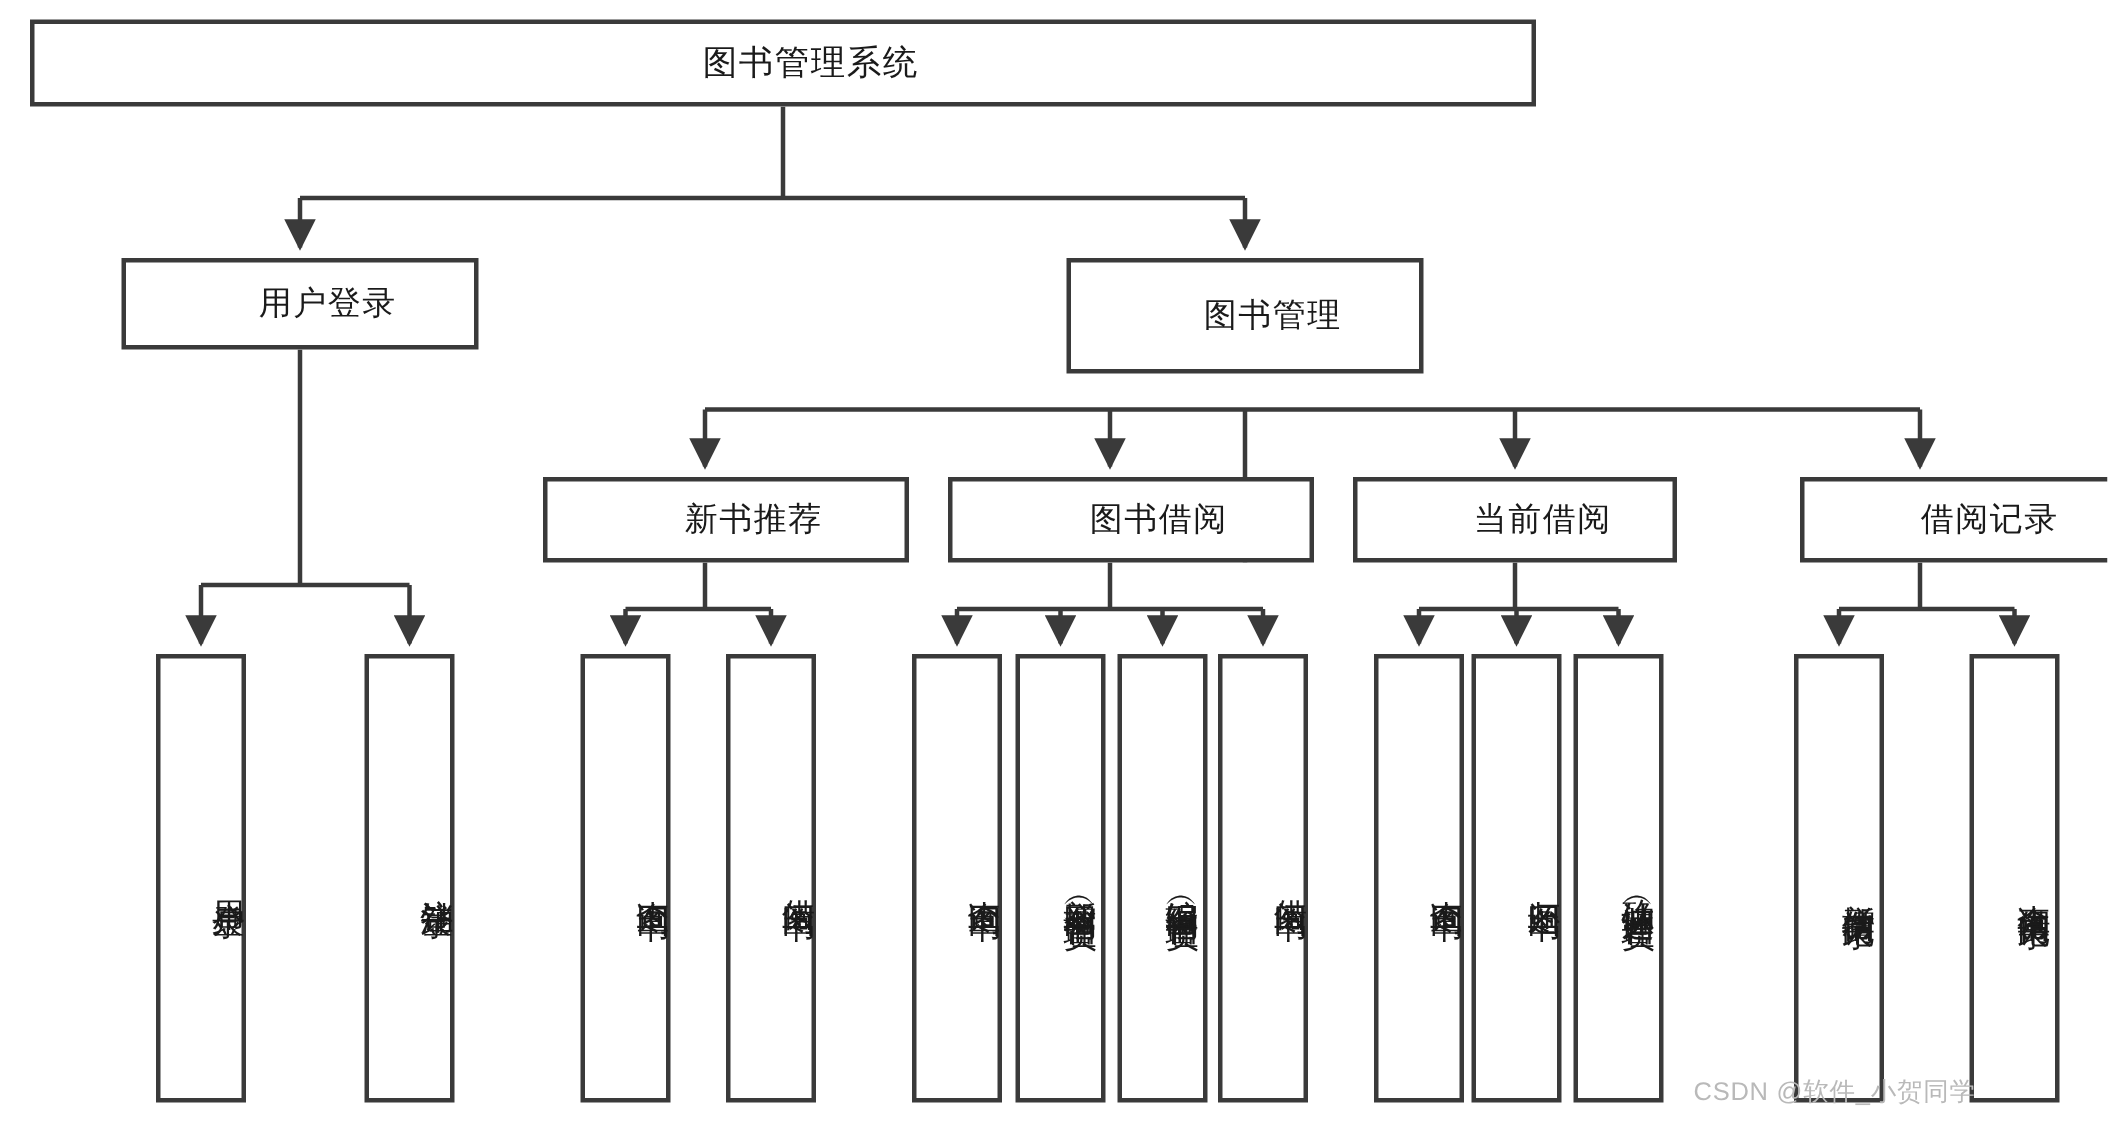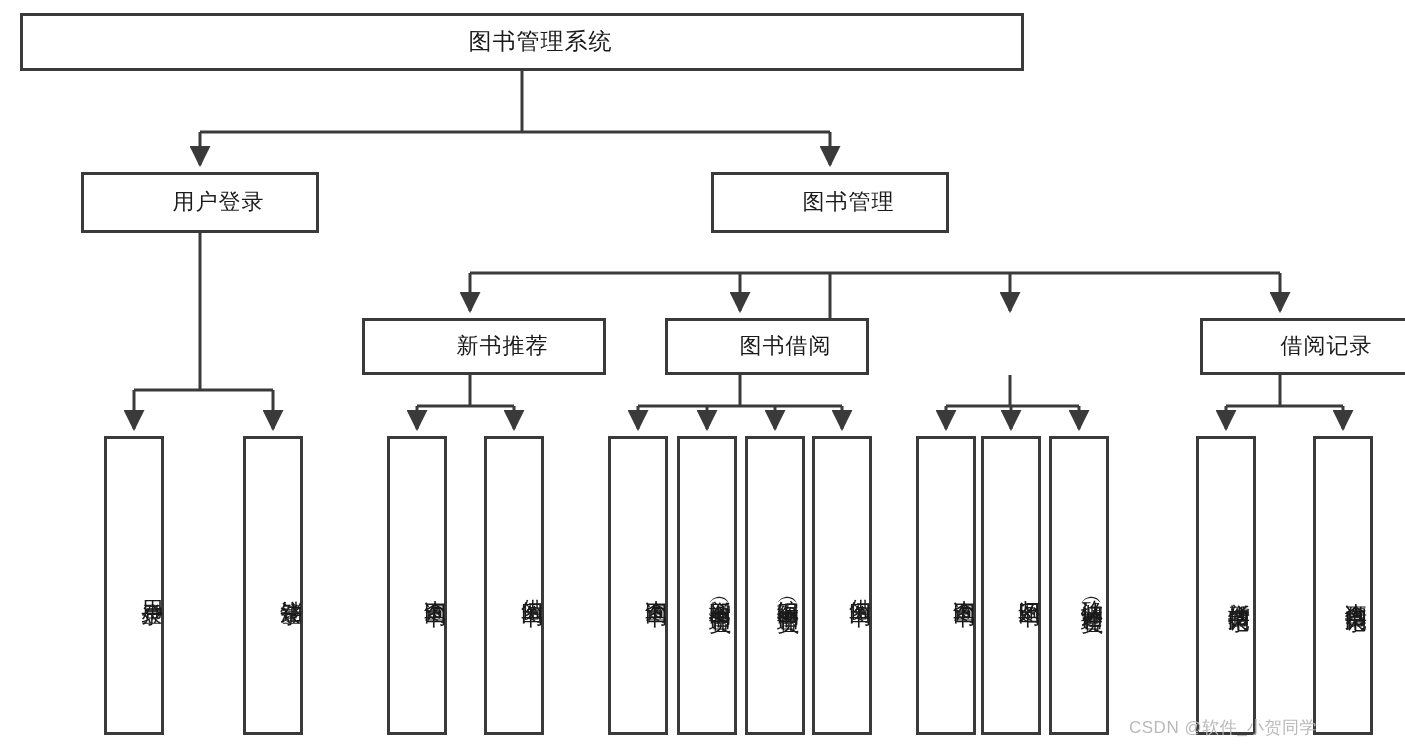--- a/index.html
+++ b/index.html
@@ -120,24 +120,25 @@
       <path d="M 1280 375 L 1280 406"></path>
       <path d="M 1226 406 L 1343 406"></path>
       <path d="M 1226 406 L 1226 429" marker-end="url(#arrow)"></path>
       <path d="M 1343 406 L 1343 429" marker-end="url(#arrow)"></path>
     </g>
   </svg>
 
   <div class="node horizontal root" style="left: 20px; top: 13px; width: 1004px; height: 58px;">图书管理系统</div>
 
   <div class="node horizontal" style="left: 81px; top: 172px; width: 238px; height: 61px;">用户登录</div>
-  <div class="node horizontal" style="left: 711px; top: 172px; width: 238px; height: 61px;">图书管理</div>
+  <div class="node horizontal" style="left: 711px; top: 172px; width: 238px; height: 77px;">图书管理</div>
 
   <div class="node horizontal" style="left: 362px; top: 318px; width: 244px; height: 57px;">新书推荐</div>
-  <div class="node horizontal" style="left: 665px; top: 318px; width: 204px; height: 57px;">图书借阅</div>
+  <div class="node horizontal" style="left: 632px; top: 318px; width: 244px; height: 57px;">图书借阅</div>
+  <div class="node horizontal" style="left: 902px; top: 318px; width: 216px; height: 57px;">当前借阅</div>
   <div class="node horizontal" style="left: 1172px; top: 318px; width: 216px; height: 57px; margin-left: 28px;">借阅记录</div>
 
   <div class="node vertical center-v" style="left: 104px; top: 436px; width: 60px; height: 299px;">用户登录</div>
   <div class="node vertical center-v" style="left: 243px; top: 436px; width: 60px; height: 299px;">注销登录</div>
   <div class="node vertical center-v" style="left: 387px; top: 436px; width: 60px; height: 299px;">查询图书</div>
   <div class="node vertical center-v" style="left: 484px; top: 436px; width: 60px; height: 299px;">借阅图书</div>
   <div class="node vertical center-v" style="left: 608px; top: 436px; width: 60px; height: 299px;">查询图书</div>
   <div class="node vertical" style="left: 677px; top: 436px; width: 60px; height: 299px;">新增图书（管理员）</div>
   <div class="node vertical" style="left: 745px; top: 436px; width: 60px; height: 299px;">编辑图书（管理员）</div>
   <div class="node vertical center-v" style="left: 812px; top: 436px; width: 60px; height: 299px;">借阅图书</div>

